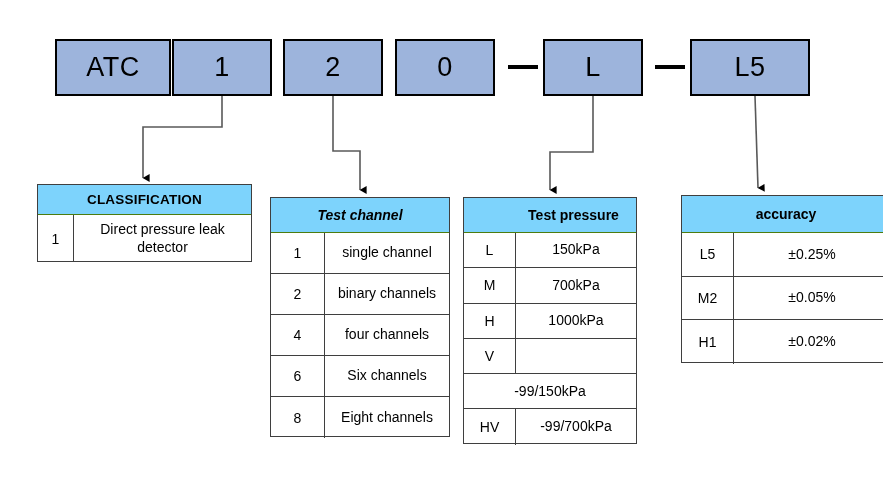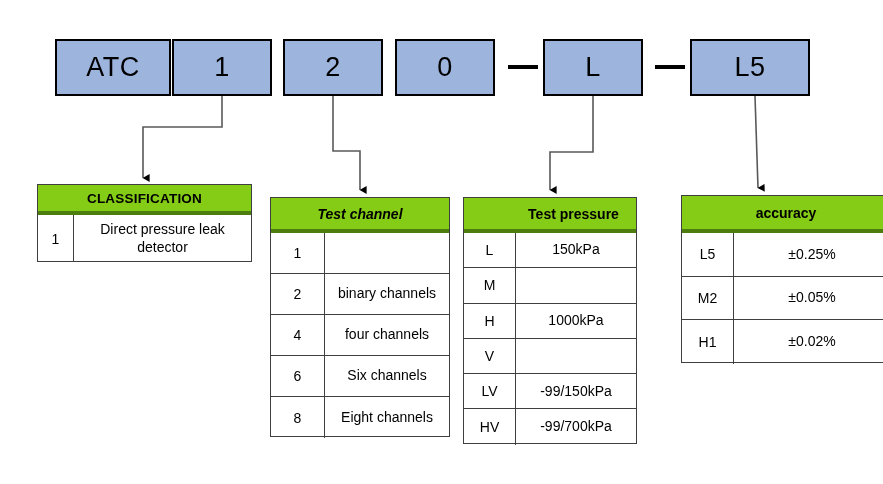--- a/index.html
+++ b/index.html
@@ -30,22 +30,22 @@
 
   
   .tbl{
     position:absolute;
     box-sizing:border-box;
     border:1px solid #3f3f3f;
     background:#fff;
   }
   .tbl .hdr{
     box-sizing:border-box;
-    background:#84cc16;
-    border-bottom:4px solid #4d7c0f;
+    background:#7dd3fc;
+    border-bottom:1px solid #4d7c0f;
     font-weight:bold;
     font-size:14px;
     display:flex;align-items:center;justify-content:center;
     width:100%;
   }
   .row{
     box-sizing:border-box;
     display:flex;
     border-bottom:1px solid #3f3f3f;
     width:100%;
@@ -136,20 +136,21 @@
     <div class="row">
       <div class="cell-k">1</div>
       <div class="cell-v">Direct pressure leak detector</div>
     </div>
   </div>
 
   <div class="tbl" id="tbl-channel">
     <div class="hdr">Test channel</div>
     <div class="row">
       <div class="cell-k">1</div>
+      <div class="cell-v">single channel</div>
     </div>
     <div class="row">
       <div class="cell-k">2</div>
       <div class="cell-v">binary channels</div>
     </div>
     <div class="row">
       <div class="cell-k">4</div>
       <div class="cell-v">four channels</div>
     </div>
     <div class="row">
@@ -163,30 +164,30 @@
   </div>
 
   <div class="tbl" id="tbl-pressure">
     <div class="hdr">Test pressure</div>
     <div class="row">
       <div class="cell-k">L</div>
       <div class="cell-v">150kPa</div>
     </div>
     <div class="row">
       <div class="cell-k">M</div>
+      <div class="cell-v">700kPa</div>
     </div>
     <div class="row">
       <div class="cell-k">H</div>
       <div class="cell-v">1000kPa</div>
     </div>
     <div class="row">
       <div class="cell-k">V</div>
     </div>
     <div class="row">
-      <div class="cell-k">LV</div>
       <div class="cell-v">-99/150kPa</div>
     </div>
     <div class="row">
       <div class="cell-k">HV</div>
       <div class="cell-v">-99/700kPa</div>
     </div>
   </div>
 
   <div class="tbl" id="tbl-accuracy">
     <div class="hdr">accuracy</div>

